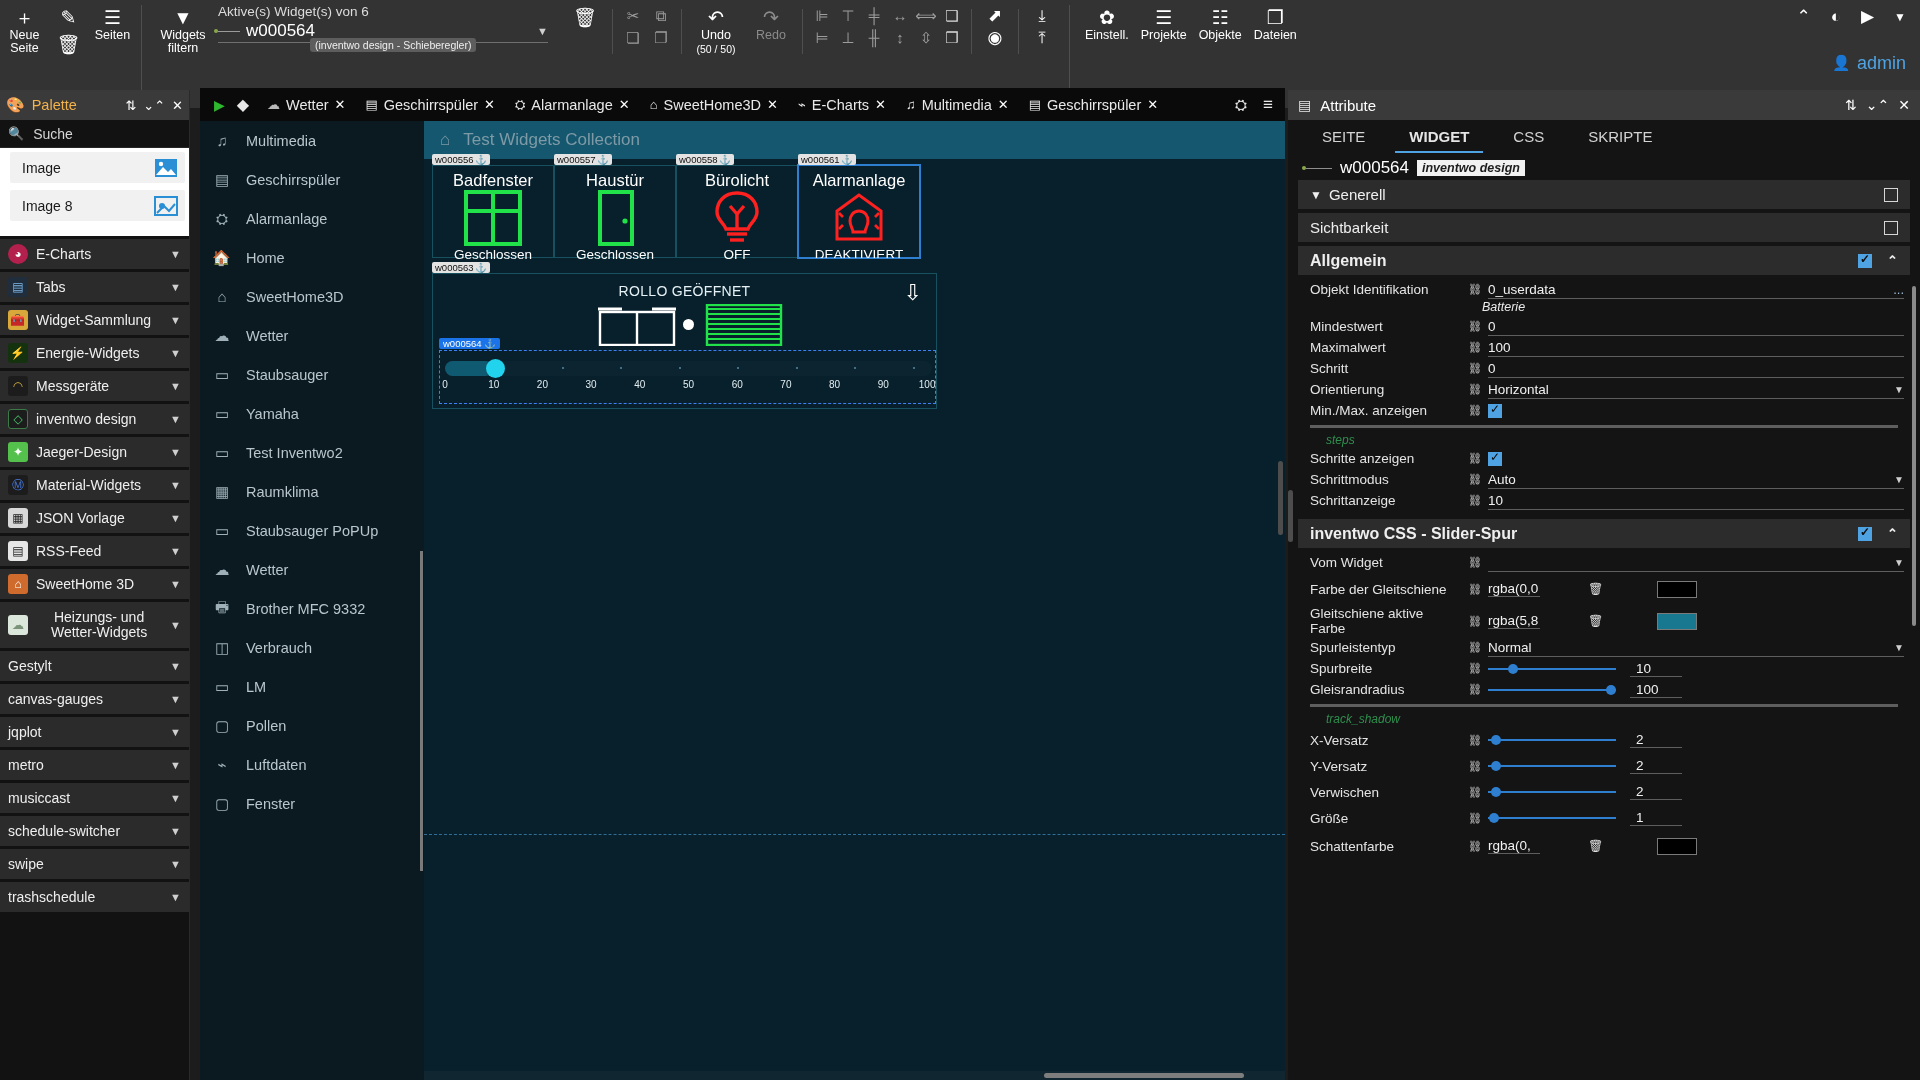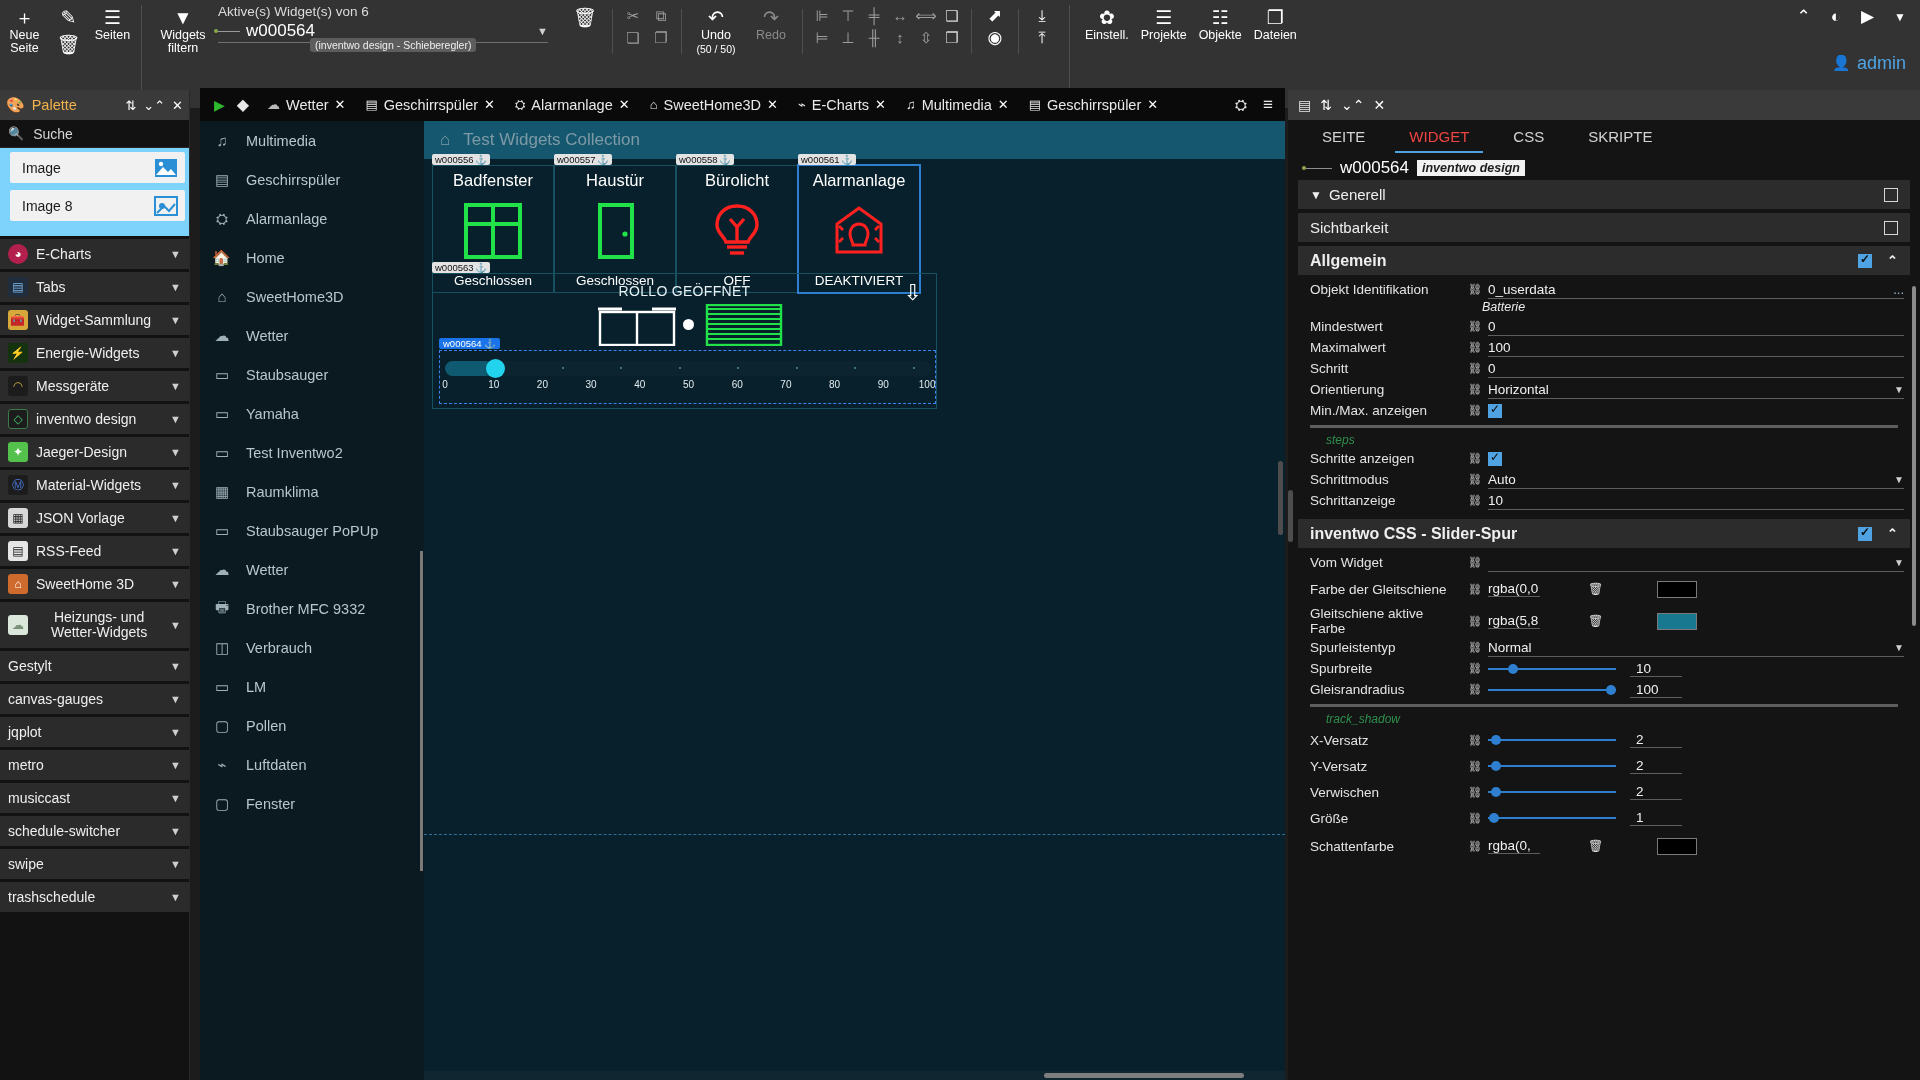--- a/index.html
+++ b/index.html
@@ -43,21 +43,21 @@
   .admin-name{color:#4fa3e3;font-size:18px;}
   .ver{font-size:11px;font-style:italic;color:#cfcfcf;text-align:right;margin-top:-1px;}
 
   
   #palette{position:absolute;left:0;top:90px;width:190px;height:990px;background:#121212;border-right:1px solid #2a2a2a;overflow:hidden;}
   .pal-head{height:30px;background:#3a3a3a;display:flex;align-items:center;gap:7px;padding:0 6px;}
   .pal-head .t{color:#f3b24b;font-size:14.5px;flex:1;}
   .pal-head .hic{color:#fff;font-size:13px;cursor:pointer;}
   .pal-search{height:28px;display:flex;align-items:center;gap:9px;padding:0 8px;background:#121212;border-bottom:1px solid #262626;}
   .pal-search .ph{color:#d6d6d6;font-size:14px;}
-  .pal-open{background:#7dd3fc;padding:4px 4px 8px 10px;}
+  .pal-open{background:#ffffff;padding:4px 4px 8px 10px;}
   .pal-item{background:#f1f1f1;color:#1a1a1a;height:31px;display:flex;align-items:center;padding:0 6px 0 12px;margin-bottom:7px;border-radius:2px;font-size:14px;}
   .pal-item .sp{flex:1;}
   .pal-thumb{width:26px;height:24px;display:flex;align-items:center;justify-content:center;}
   .pal-cat{background:#2b2b2b;height:30px;display:flex;align-items:center;gap:8px;padding:0 8px;margin-top:3px;cursor:pointer;font-size:14px;color:#efefef;}
   .pal-cat .chev{margin-left:auto;color:#cfcfcf;font-size:11px;}
   .pal-cat.tall{height:46px;text-align:center;}
   .pal-cat.tall .nm{flex:1;text-align:center;line-height:15px;}
   .cat-ic{width:20px;height:20px;border-radius:3px;display:flex;align-items:center;justify-content:center;font-size:12px;flex:0 0 20px;}
 
   
@@ -72,21 +72,21 @@
   #vmenu{position:absolute;left:0;top:0;width:224px;height:959px;background:#0b1a21;}
   .vmenu-head{height:38px;display:flex;align-items:center;padding:0 12px;color:#e7e7e7;font-size:15px;letter-spacing:1px;}
   .vmenu-head .back{margin-left:auto;font-size:14px;}
   .vmenu-item{height:39px;display:flex;align-items:center;gap:14px;padding:0 12px;color:#b9c6cc;font-size:14.5px;cursor:pointer;}
   .vmenu-item .vi{width:20px;display:flex;justify-content:center;color:#9fb0b8;font-size:15px;}
   #vscroll{position:absolute;left:220px;top:430px;width:3px;height:320px;background:#7a7a7a;}
 
   #page{position:absolute;left:224px;top:0;width:861px;height:959px;background:#08202b;}
   .page-head{height:38px;background:#15576e;display:flex;align-items:center;gap:13px;padding:0 16px;color:#7e9aa6;font-size:17px;}
   .wgrid{position:absolute;left:8px;top:44px;display:flex;gap:0;}
-  .wcard{width:122px;height:128px;border:1px solid #17505f;position:relative;display:flex;flex-direction:column;align-items:center;justify-content:space-between;padding:6px 0 4px 0;}
+  .wcard{width:122px;height:93px;border:1px solid #17505f;position:relative;display:flex;flex-direction:column;align-items:center;justify-content:space-between;padding:6px 0 4px 0;}
   .wtag{position:absolute;left:-1px;top:-12px;background:#e3e3e3;color:#111;font-size:9.5px;padding:0px 3px;border-radius:2px;display:flex;gap:2px;align-items:center;white-space:nowrap;z-index:4;}
   .wtitle{font-size:16.5px;color:#fff;line-height:17px;}
   .wstate{font-size:13.5px;color:#fff;}
   .wicon{flex:1;display:flex;align-items:center;justify-content:center;}
 
   #rollo{position:absolute;left:8px;top:152px;width:505px;height:136px;border:1px solid #17505f;}
   .rollo-title{position:absolute;left:0;right:0;top:9px;text-align:center;color:#e6f2f6;font-size:14px;letter-spacing:.3px;}
   .rollo-arrow{position:absolute;right:14px;top:6px;color:#fff;font-size:22px;}
   #slider-sel{position:absolute;left:6px;top:76px;width:497px;height:54px;border:1px dashed #3b82f6;}
   .sltag{position:absolute;left:-1px;top:-13px;background:#1a73e8;color:#fff;font-size:9.5px;padding:0 4px;border-radius:2px;display:flex;gap:3px;align-items:center;white-space:nowrap;}
@@ -102,21 +102,21 @@
   #canvas-hscroll i{position:absolute;left:620px;top:2px;width:200px;height:5px;background:#7e7e7e;border-radius:3px;}
   #canvas-rule{position:absolute;left:1078px;top:340px;width:5px;height:74px;background:#4d4d4d;border-radius:3px;}
 
   
   #attr{position:absolute;left:1288px;top:90px;width:632px;height:990px;background:#141414;}
   .at-head{height:30px;background:#3a3a3a;display:flex;align-items:center;gap:9px;padding:0 10px;}
   .at-head .t{color:#fff;font-size:15px;flex:1;}
   .at-head .hic{color:#fff;font-size:14px;cursor:pointer;}
   .at-tabs{height:34px;display:flex;align-items:center;gap:0;padding:0 12px;}
   .at-tab{flex:0 0 auto;padding:0 22px;height:34px;line-height:34px;font-size:15px;color:#d4d4d4;cursor:pointer;position:relative;}
-  .at-tab.on{color:#ef4444;}
+  .at-tab.on{color:#e5e5e5;font-weight:bold;}
   .at-tab.on:after{content:"";position:absolute;left:8px;right:8px;bottom:1px;height:2px;background:#4fa3e3;}
   .at-widget{display:flex;align-items:center;gap:8px;padding:4px 0 2px 18px;}
   .at-w-dash{width:26px;height:1px;background:#8e8e8e;position:relative;}
   .at-w-dash:before{content:"";position:absolute;left:-4px;top:-2px;width:4px;height:4px;border-radius:50%;background:#8aa84a;}
   .at-w-id{font-size:17px;color:#fff;}
   .at-w-badge{background:#f2f2f2;color:#1d1d1d;font-size:12.5px;font-style:italic;font-weight:bold;padding:1px 5px;}
   .at-w-sub{text-align:center;font-size:12.5px;font-style:italic;color:#e6e6e6;margin:0 0 6px 0;padding-left:30px;}
   .sec{background:#2c2c2c;height:29px;display:flex;align-items:center;gap:7px;padding:0 12px;margin:0 10px 4px 10px;font-size:15px;color:#efefef;}
   .sec.bold{font-weight:bold;font-size:16px;}
   .sec .sp{flex:1;}
@@ -673,20 +673,21 @@
 
   <div id="canvas-hscroll">
       <i></i>
     </div>
   <div id="canvas-rule"></div>
 </div>
 
 <div id="attr">
   <div class="at-head">
     <span style="font-size:14px;">▤</span>
+    <span class="t">Attribute</span>
     <span class="hic">⇅</span>
     <span class="hic">⌄⌃</span>
     <span class="hic">✕</span>
   </div>
 
   <div class="at-tabs">
     <div class="at-tab">SEITE</div>
     <div class="at-tab on">WIDGET</div>
     <div class="at-tab">CSS</div>
     <div class="at-tab">SKRIPTE</div>

